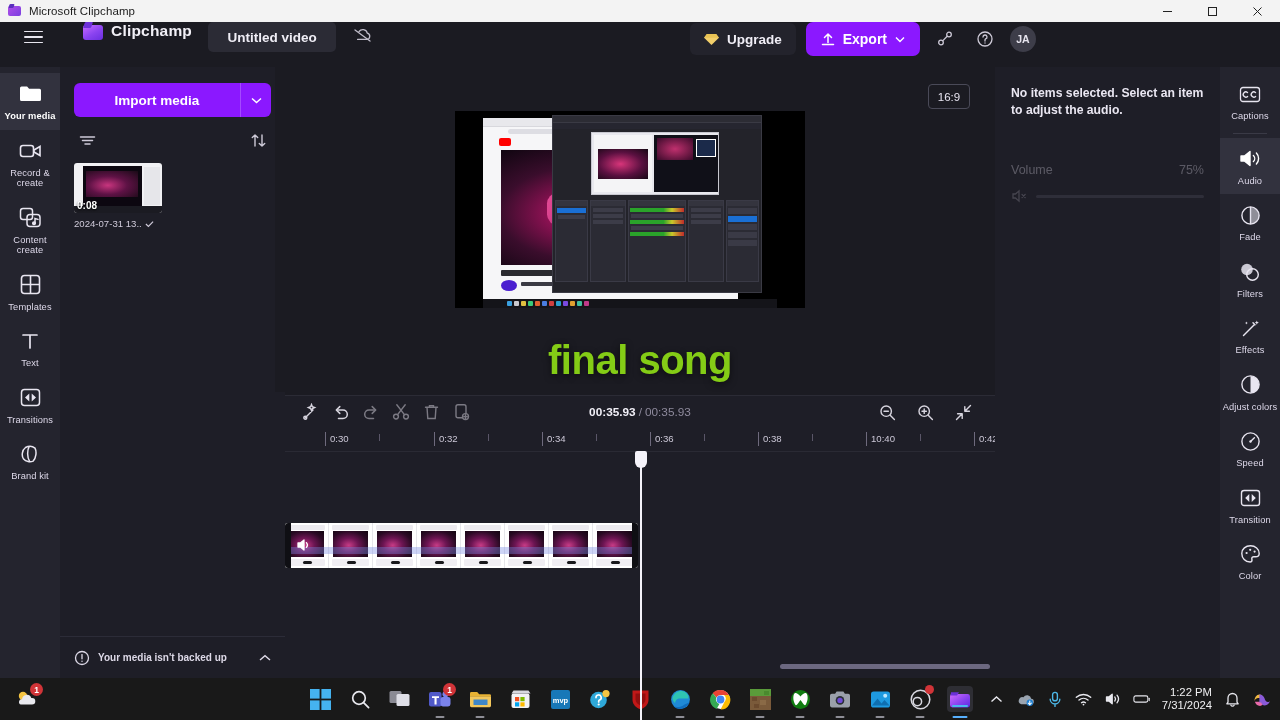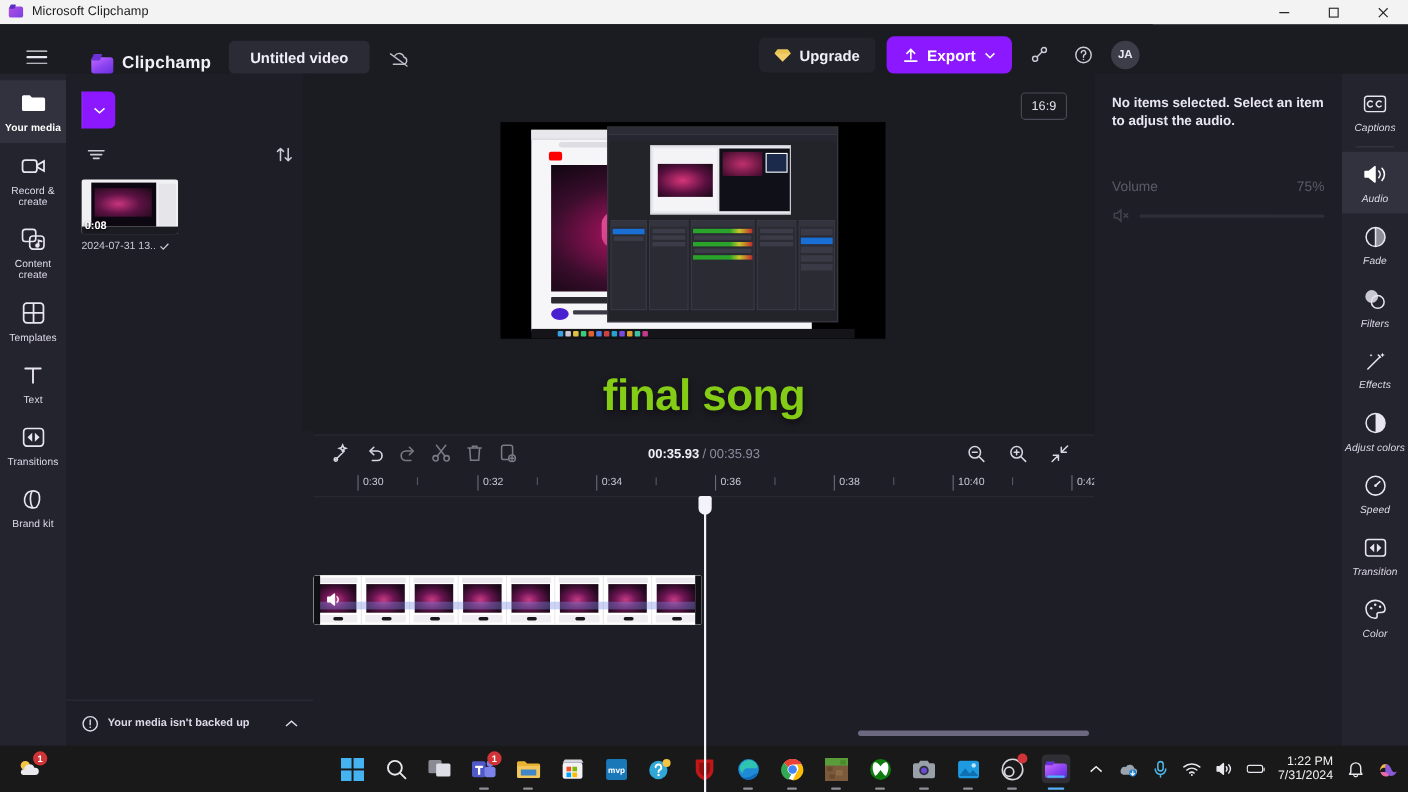--- a/index.html
+++ b/index.html
@@ -21,21 +21,21 @@
     background: linear-gradient(135deg,#b04fe8,#7a3fe0); }
   .tb-icon .c2 { position:absolute; left:1px; top:0px; width:5px; height:4px; background:#5b2fbd; transform:skewX(-18deg); border-radius:1px;}
   .tb-title { font-size: 11.5px; letter-spacing: .1px; }
   .tb-btns { margin-left: auto; display: flex; height: 22px; }
   .tb-btn { width: 45px; height: 22px; display:flex; align-items:center; justify-content:center;
     font-size: 11px; color:#222; }
 
   
   .appheader {
     position: absolute; left: 0; top: 22px; width: 1048px; height: 45px;
-    background: #1b1b22; display: flex; align-items: flex-end; padding: 0 12px;
+    background: #1b1b22; display: flex; align-items: flex-start; padding: 0 12px;
   }
   .hamburger { width: 30px; height: 30px; margin-left: 6px; display:flex; flex-direction:column;
     justify-content:center; gap:4px; align-items:center; cursor:pointer; }
   .hamburger i { display:block; width:19px; height:1.6px; background:#e8e6ef; border-radius:1px; }
   .brand { display:flex; align-items:center; gap:7px; margin-left: 34px; }
   .brand-logo { width:22px; height:18px; position:relative; }
   .brand-logo .bl1 { position:absolute; left:1px; top:3px; width:20px; height:15px; border-radius:3px;
     background: linear-gradient(150deg,#c86bff 0%, #8a43f0 55%, #6a2ee0 100%); }
   .brand-logo .bl2 { position:absolute; left:2px; top:0px; width:8px; height:6px; background:#6d31d8;
     transform: skewX(-20deg); border-radius:1px; }
@@ -206,21 +206,21 @@
   .props-row { display:flex; align-items:center; justify-content:space-between; margin-top:44px; opacity:.34; }
   .props-lbl { font-size:12.5px; color:#cfcbd9; }
   .props-val { font-size:12.5px; color:#cfcbd9; }
   .props-slider { display:flex; align-items:center; gap:9px; margin-top:12px; opacity:.22; }
   .ps-track { flex:1; height:3px; border-radius:2px; background:#6a6678; }
 
   
   .rrail { position:absolute; left:1220px; top:67px; width:60px; height:611px; background:#24242e;
     display:flex; flex-direction:column; align-items:center; padding-top:6px; }
   .rrail-item { width:60px; padding:9px 2px 8px; display:flex; flex-direction:column; align-items:center;
-    gap:5px; cursor:pointer;font-style:italic; }
+    gap:5px; cursor:pointer; }
   .rrail-item.active { background:#32323e; }
   .rrail-sep { width:34px; height:1px; background:#3a3a46; margin:3px 0 4px; }
 
   
   .taskbar { position:absolute; left:0; bottom:0; width:1280px; height:42px; background:#191919;
     display:flex; align-items:center; }
   .tbar-left { position:absolute; left:14px; display:flex; align-items:center; }
   .tbar-center { position:absolute; left:50%; transform:translateX(-50%); display:flex; align-items:center; gap:14px; }
   .tbi { width:26px; height:26px; position:relative; border-radius:4px; display:flex; align-items:center;
     justify-content:center; cursor:pointer; }
@@ -391,20 +391,21 @@
           <path d="M5.5 3.5c3-1.6 7-1.4 9.5.6 1.8 3.6 1.2 9.5-1.8 13-3 1.2-7.4.6-9.6-2C1.3 12 2 6 5.5 3.5z"></path>
           <path d="M9.2 2.4c-2 3.5-2.4 11 .6 15.5"></path>
         </svg>
       </span>
       <span class="rail-lbl">Brand kit</span>
     </div>
   </div>
 
   <div class="mediapanel">
     <div class="import-row">
+      <div class="import-btn">Import media</div>
       <div class="import-caret">
         <svg width="11" height="7" viewBox="0 0 11 7" fill="none" stroke="#fff" stroke-width="1.4">
             <path d="M1 1.5L5.5 5.5L10 1.5"></path>
           </svg>
       </div>
     </div>
 
     <div class="tools-row">
       <span class="tool-ico">
         <svg width="17" height="15" viewBox="0 0 17 15" fill="none" stroke="#ddd9e7" stroke-width="1.5" stroke-linecap="round">

